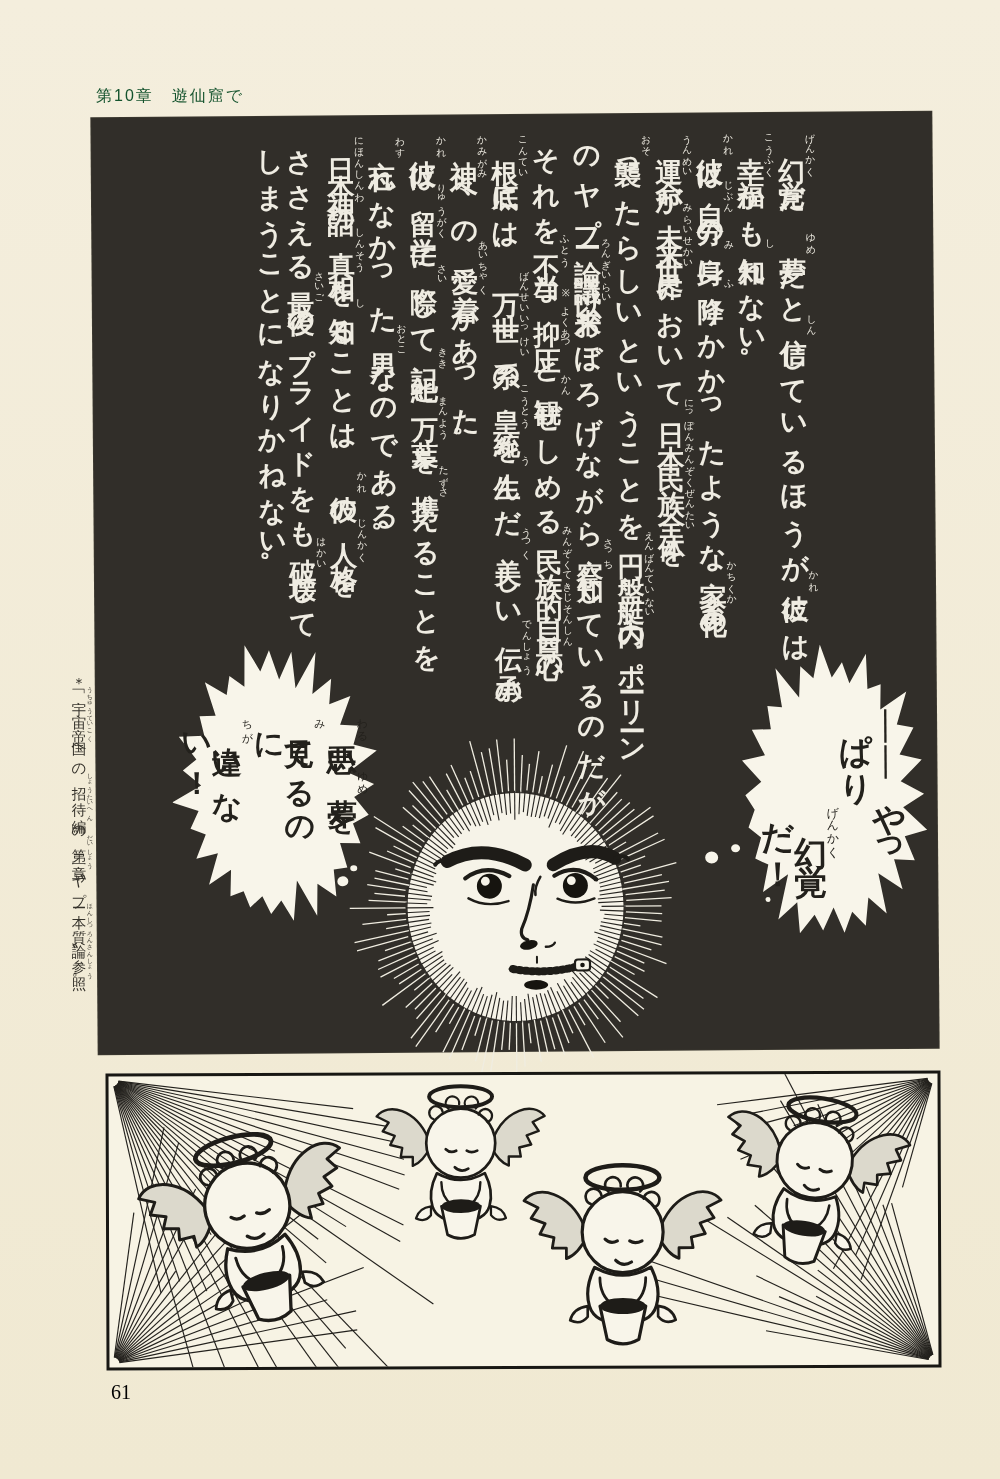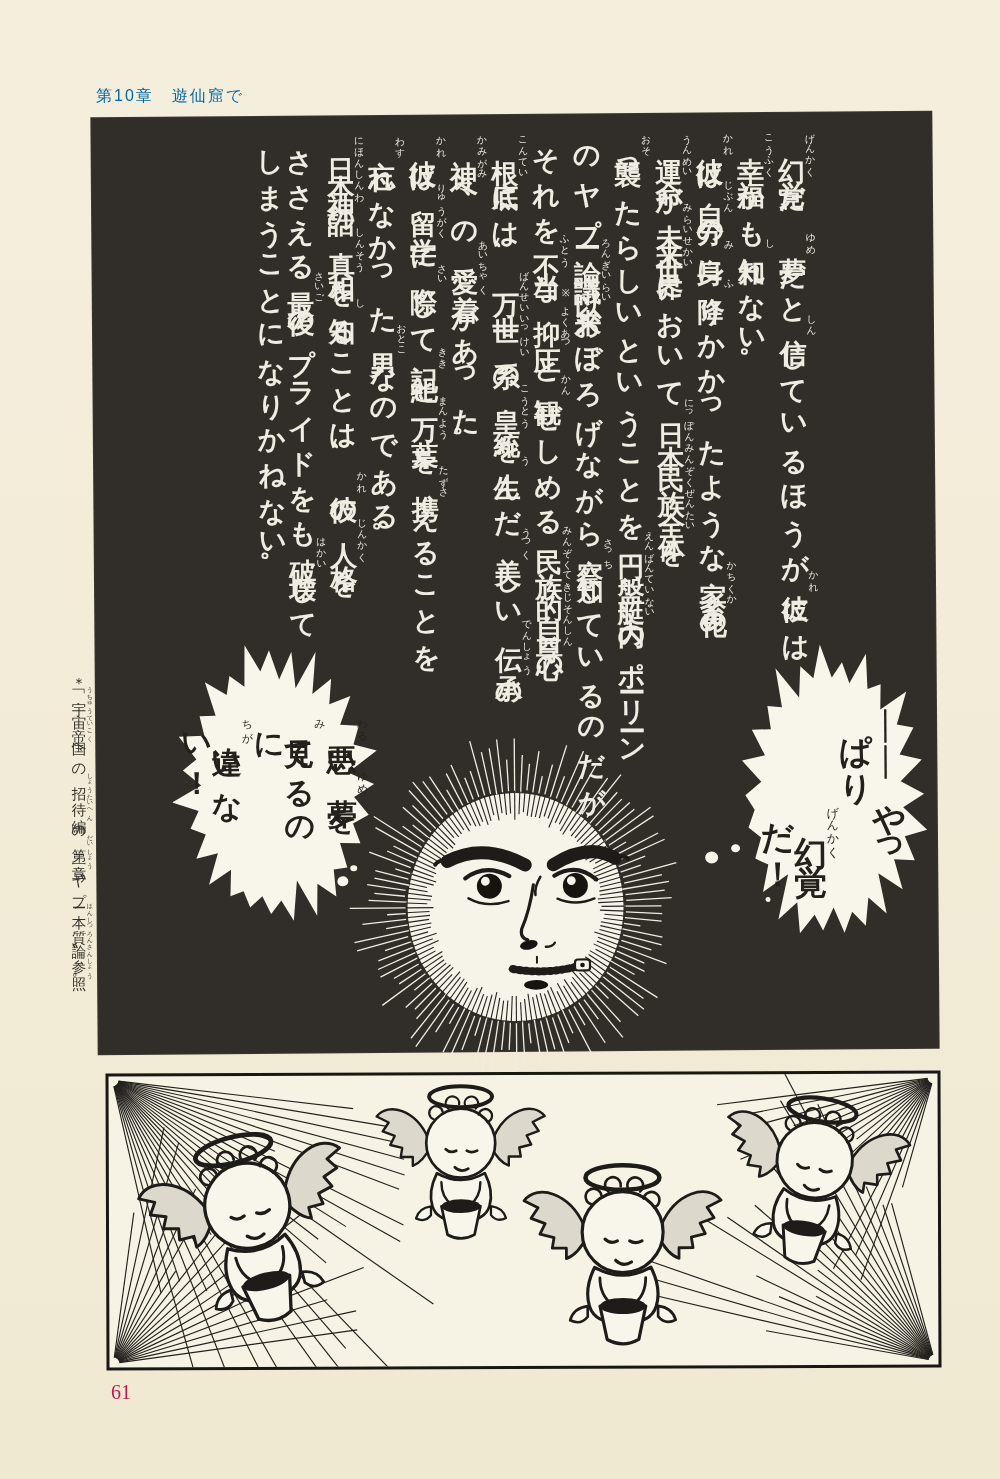--- a/index.html
+++ b/index.html
@@ -1,21 +1,21 @@
 <!DOCTYPE html>
 <html><head>
 <meta charset="utf-8">
 <style>
   html,body{margin:0;padding:0;}
   body{width:1000px;height:1479px;position:relative;overflow:hidden;
        background:linear-gradient(#f4eedd,#f0e9d2);
        font-family:"Liberation Sans",sans-serif;}
   .abs{position:absolute;}
   
-  #chapter-header{left:96px;top:86px;font-size:16px;letter-spacing:2px;color:#0369a1;}
+  #chapter-header{left:96px;top:86px;font-size:16px;letter-spacing:2px;color:#14532d;}
   
   #narration-panel{left:95px;top:115px;width:840px;height:936px;background:#312e29;
     transform:rotate(-0.45deg);box-shadow:0 0 0 1px #3a372f;}
   
   .vwrap{writing-mode:vertical-rl;text-orientation:mixed;}
   .vcol{display:block;}
   ruby{ruby-position:over;}
   rt{font-size:0.36em;letter-spacing:0;font-weight:400;}
   
   #narration-text{top:14px;right:116px;height:700px;color:#efece2;
@@ -38,21 +38,21 @@
   
   #footnote{left:70px;top:668px;height:420px;color:#35322b;
     font-size:14.5px;letter-spacing:1.5px;line-height:1.1;}
   #footnote rt{font-size:0.42em;}
   
   #cherub-panel{left:106px;top:1072px;width:829px;height:291px;background:#f7f3e4;
     border:3.5px solid #181713;transform:rotate(-0.2deg);}
   #cherub-panel svg{position:absolute;inset:0;width:100%;height:100%;}
   
   #page-number{left:111px;top:1381px;font-family:"Liberation Serif",serif;
-    font-size:20px;color:#be185d;}
+    font-size:20px;color:#000000;}
 </style>
 </head>
 <body>
 
 <div class="abs" id="chapter-header">第10章　遊仙窟で</div>
 
 <div class="abs" id="narration-panel">
 
   <div class="abs vwrap" id="narration-text">
       <div class="vcol"><ruby>幻覚<rt>げんかく</rt></ruby>だ、<ruby>夢<rt>ゆめ</rt></ruby>だと<ruby>信<rt>しん</rt></ruby>じているほうが<ruby>彼<rt>かれ</rt></ruby>には</div>

